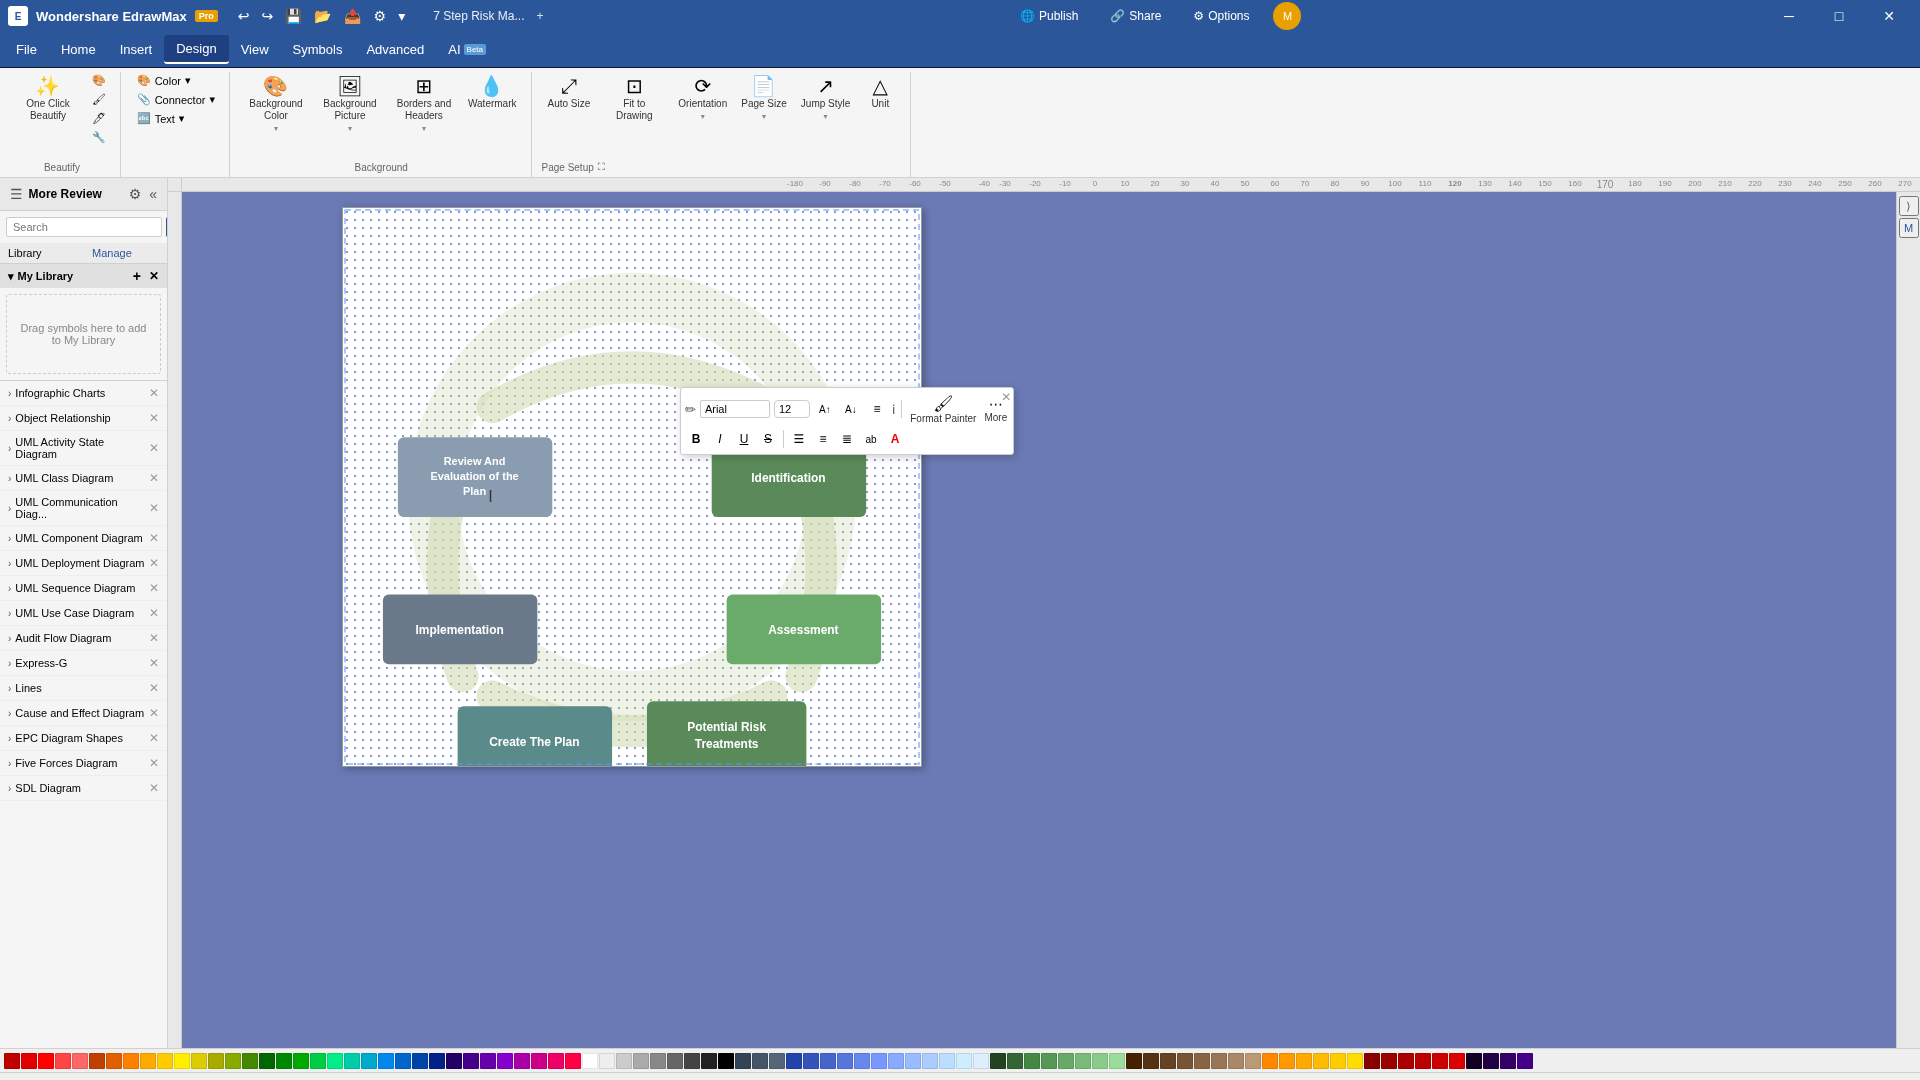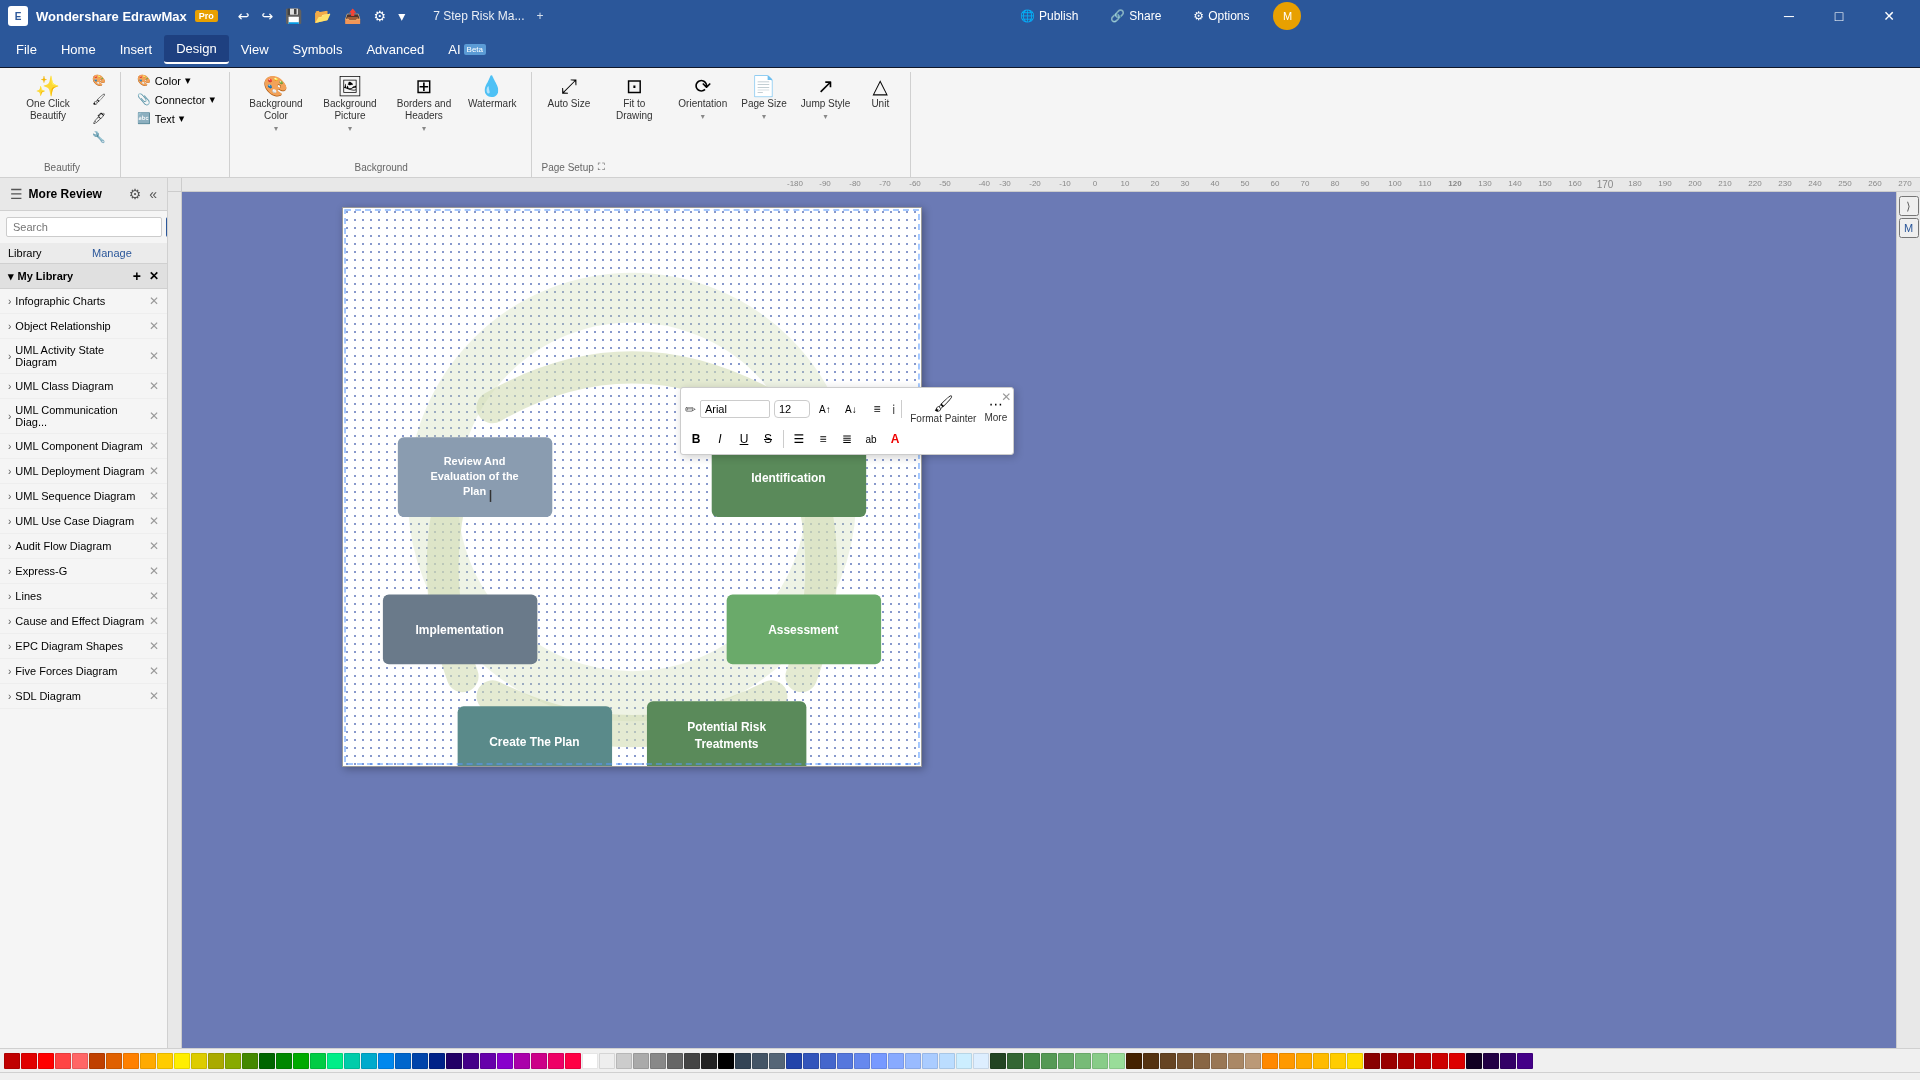--- a/index.html
+++ b/index.html
@@ -247,20 +247,23 @@
     <div class="library-header">
       <span>Library</span>
       <span style="cursor:pointer;color:#2b579a;margin-left:auto;padding-left:17px;">Manage</span>
     </div>
     <div class="my-library-section">
       <div class="my-library-header">
         <span>▾</span>
         <span>My Library</span>
         <span style="margin-left:auto;font-size:14px;">+</span>
         <span style="margin-left:4px;font-size:12px;">✕</span>
+      </div>
+      <div class="my-library-drop">
+        <span>Drag symbols here to add to My Library</span>
       </div>
     </div>
     <div class="library-list">
 
     <div class="library-item">
           <span class="chevron">›</span>
           <span>Infographic Charts</span>
           <span class="close-btn">✕</span>
         </div>
         <div class="library-item">

